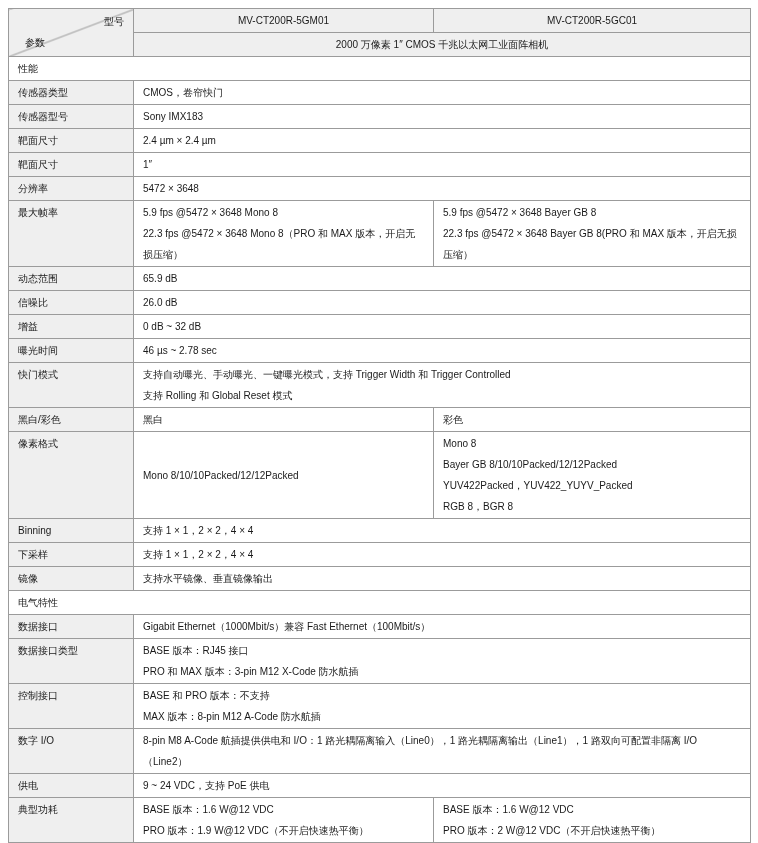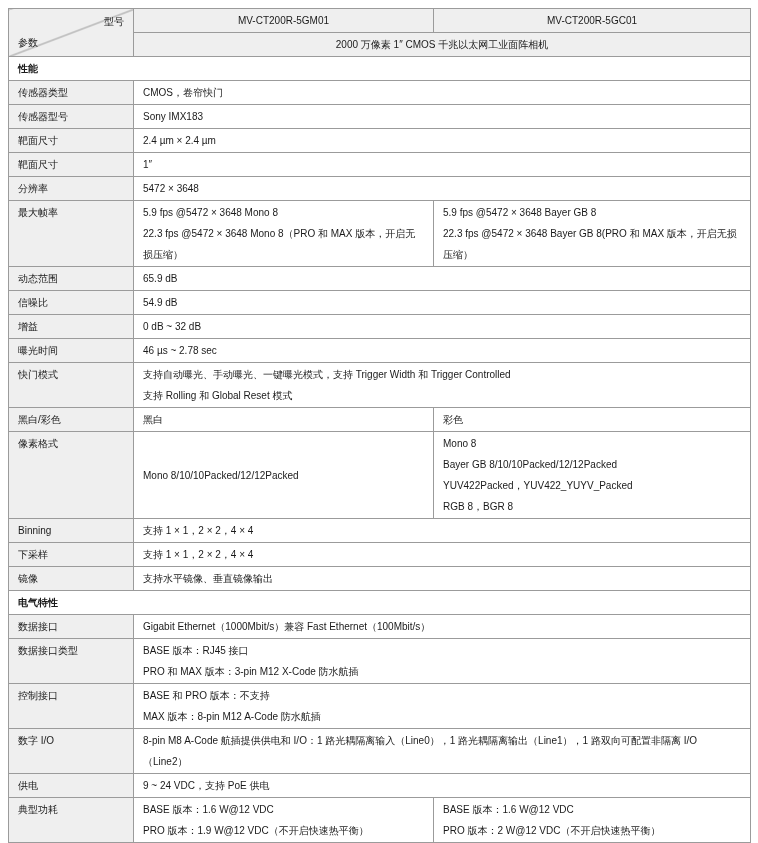--- a/index.html
+++ b/index.html
@@ -20,31 +20,31 @@
     border:1px solid var(--border-color);
     font-size:10px;line-height:21px;
     padding:1px 9px;
     vertical-align:middle;
     overflow:hidden;
     word-break:break-word;
     margin-top:7px;
   }
   .spec td.lbl{background:var(--label-bg);vertical-align:top;}
   .spec td.hdr{background:var(--header-bg);text-align:center;}
-  .spec tr.section td{font-weight:bold;background:#ffffff;}
+  .spec tr.section td{font-weight:normal;background:#ffffff;}
   .spec td.corner{
     position:relative;padding:0;
     background-color:var(--header-bg);
     background-image:linear-gradient(to bottom right,
       rgba(0,0,0,0) calc(50% - 1px),
       var(--border-color) 50%,
       rgba(0,0,0,0) calc(50% + 1px));
   }
   .corner .ct{position:absolute;top:2px;right:9px;}
-  .corner .cb{position:absolute;bottom:3px;left:9px;font-family:Liberation Serif, serif;}
+  .corner .cb{position:absolute;bottom:3px;left:16px;font-family:Liberation Serif, serif;}
   .ln{display:block;}
 </style>
 </head>
 <body>
 
 <div class="page">
   <table class="spec">
     <colgroup>
       <col style="width:125px">
       <col style="width:300px">
@@ -108,21 +108,21 @@
         </tr>
         <tr>
           <td class="lbl">动态范围</td>
           <td colspan="2">
             <div class="ln">65.9 dB</div>
           </td>
         </tr>
         <tr>
           <td class="lbl">信噪比</td>
           <td colspan="2">
-            <div class="ln">54.9 dB</div>
+            <div class="ln">26.0 dB</div>
           </td>
         </tr>
         <tr>
           <td class="lbl">增益</td>
           <td colspan="2">
             <div class="ln">0 dB ~ 32 dB</div>
           </td>
         </tr>
         <tr>
           <td class="lbl">曝光时间</td>

